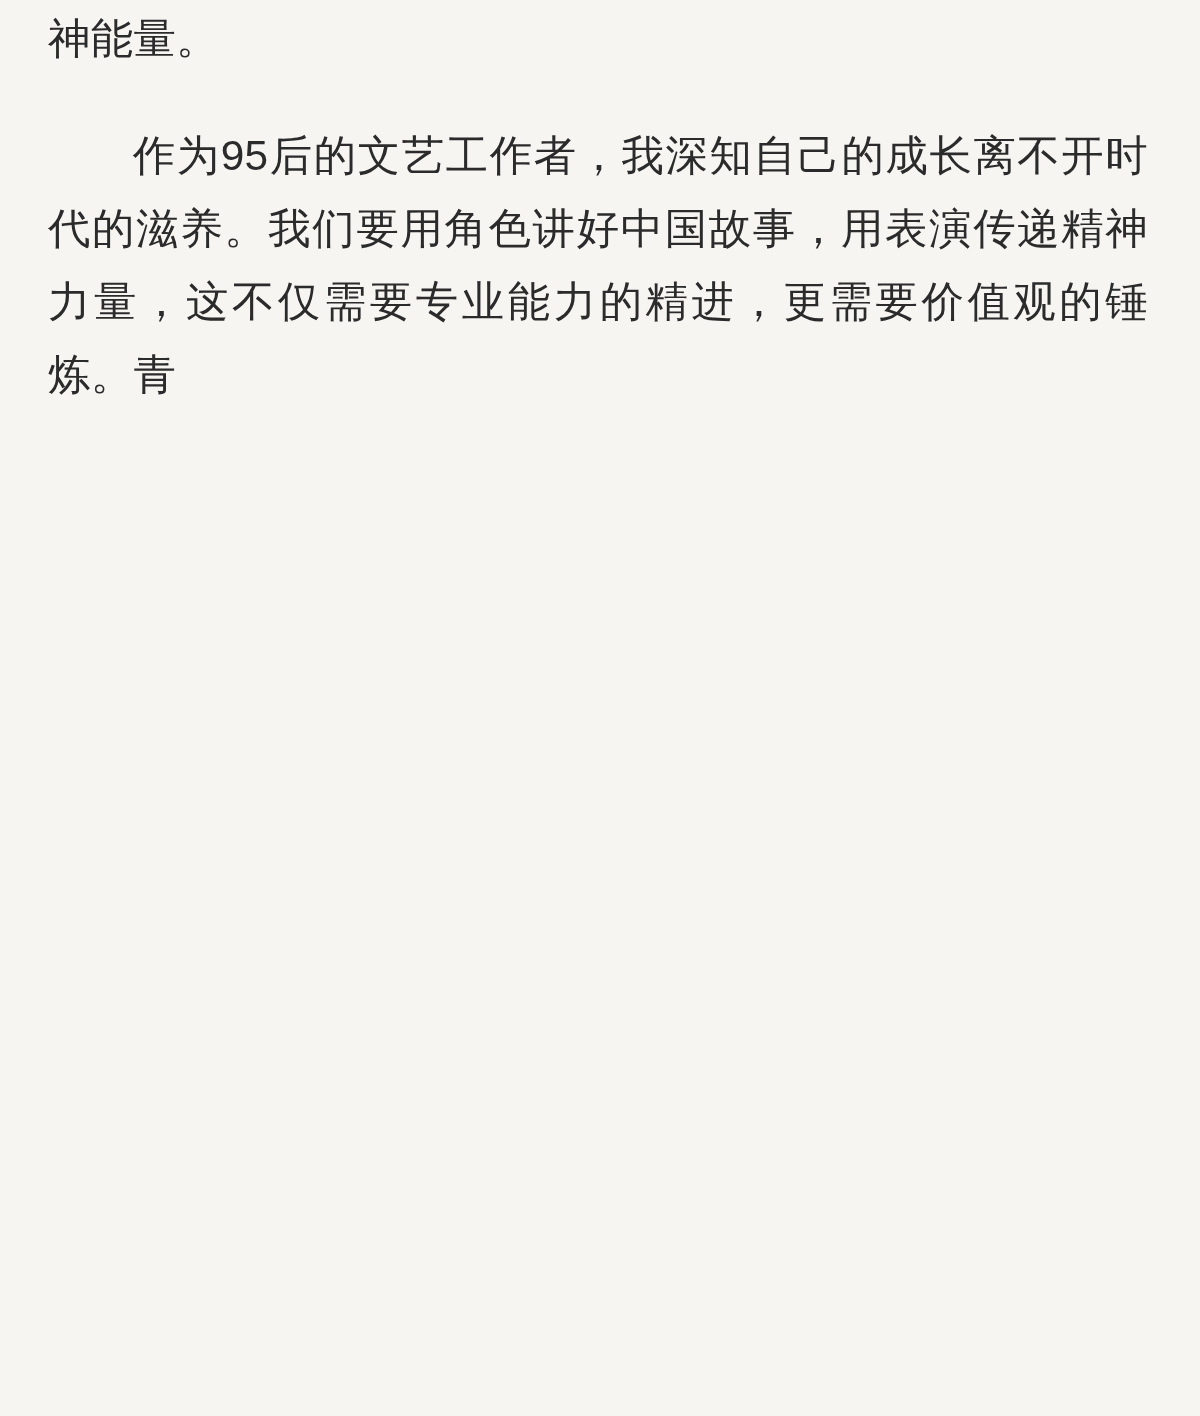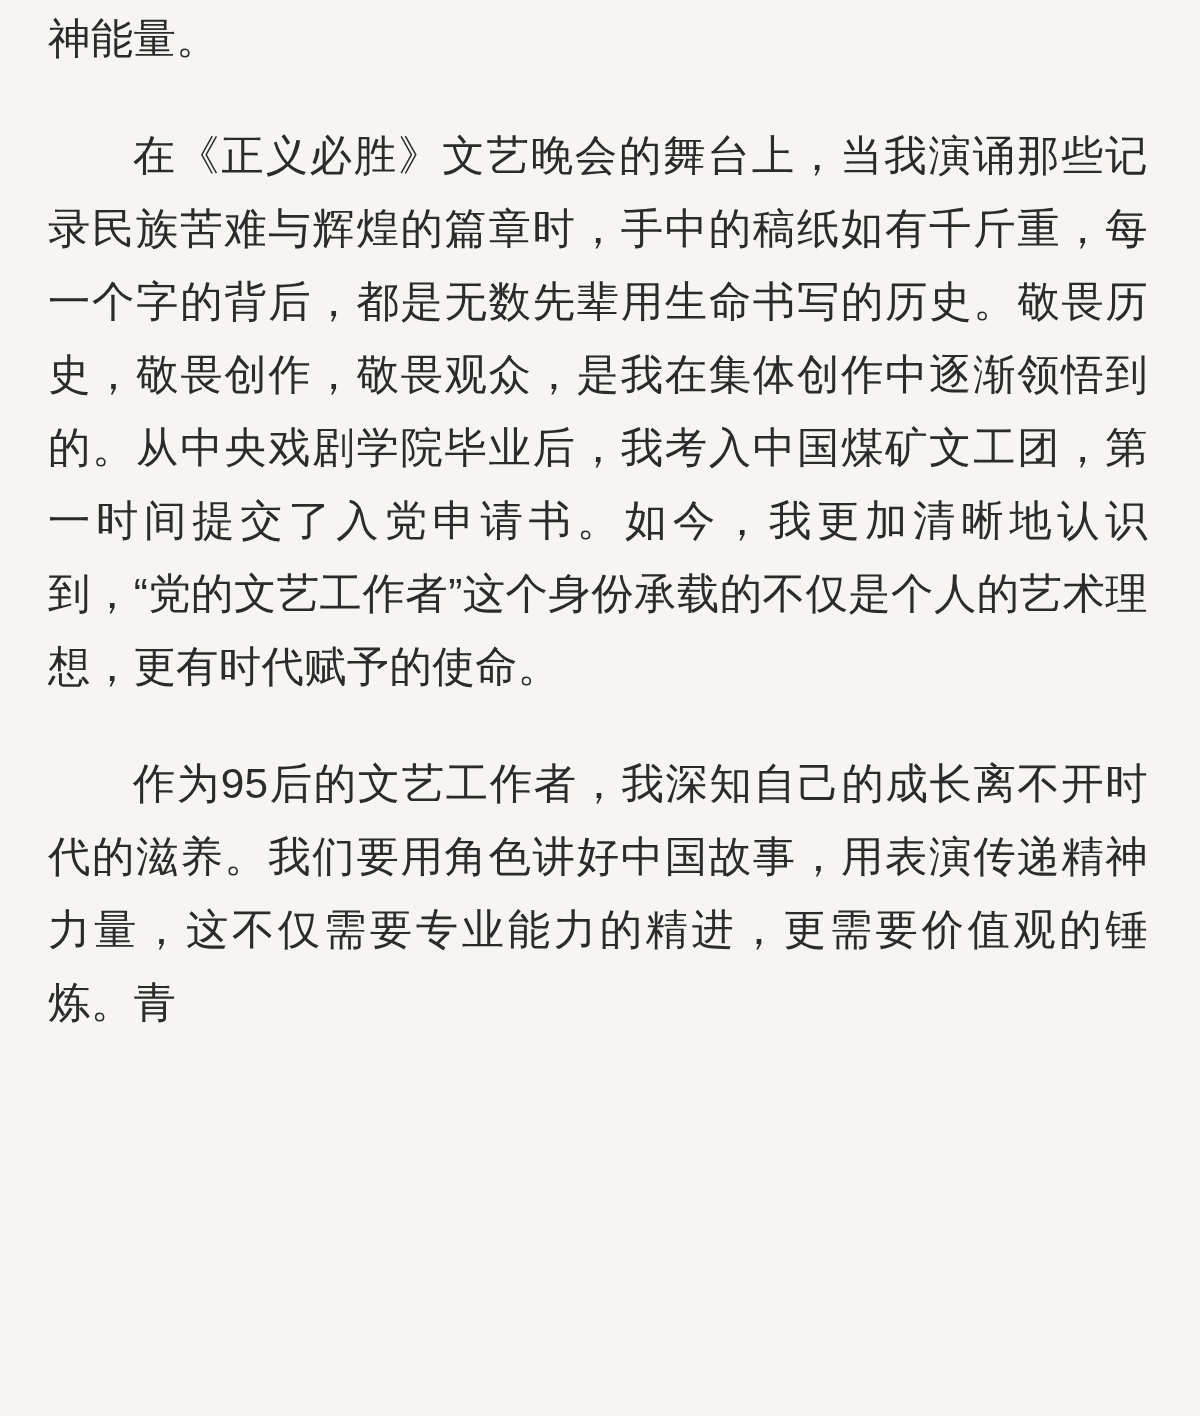--- a/index.html
+++ b/index.html
@@ -51,18 +51,17 @@
     );
   }
 </style>
 </head>
 <body>
 
 <main class="page">
   <p class="para no-indent">神能量。</p>
 
 
-  <p class="para indent">在《正义必胜》文艺晚会的舞台上，当我演诵那些记录民族苦难与辉煌的篇章时，手中的稿纸如有千斤重，每一个字的背后，都是无数先辈用生命书写的历史。敬畏历史，敬畏创作，敬畏观众，是我在集体创作中逐渐领悟到的。从中央戏剧学院毕业后，我考入中国煤矿文工团，第一时间提交了入党申请书。如今，我更加清晰地认识到，“党的文艺工作者”这个身份承载的不仅是个人的艺术理想，更有时代赋予的使命。</p>
 
   <p class="para indent">作为95后的文艺工作者，我深知自己的成长离不开时代的滋养。我们要用角色讲好中国故事，用表演传递精神力量，这不仅需要专业能力的精进，更需要价值观的锤炼。青</p>
 </main>
 
 <div class="watermark"></div>
 
 </body></html>

